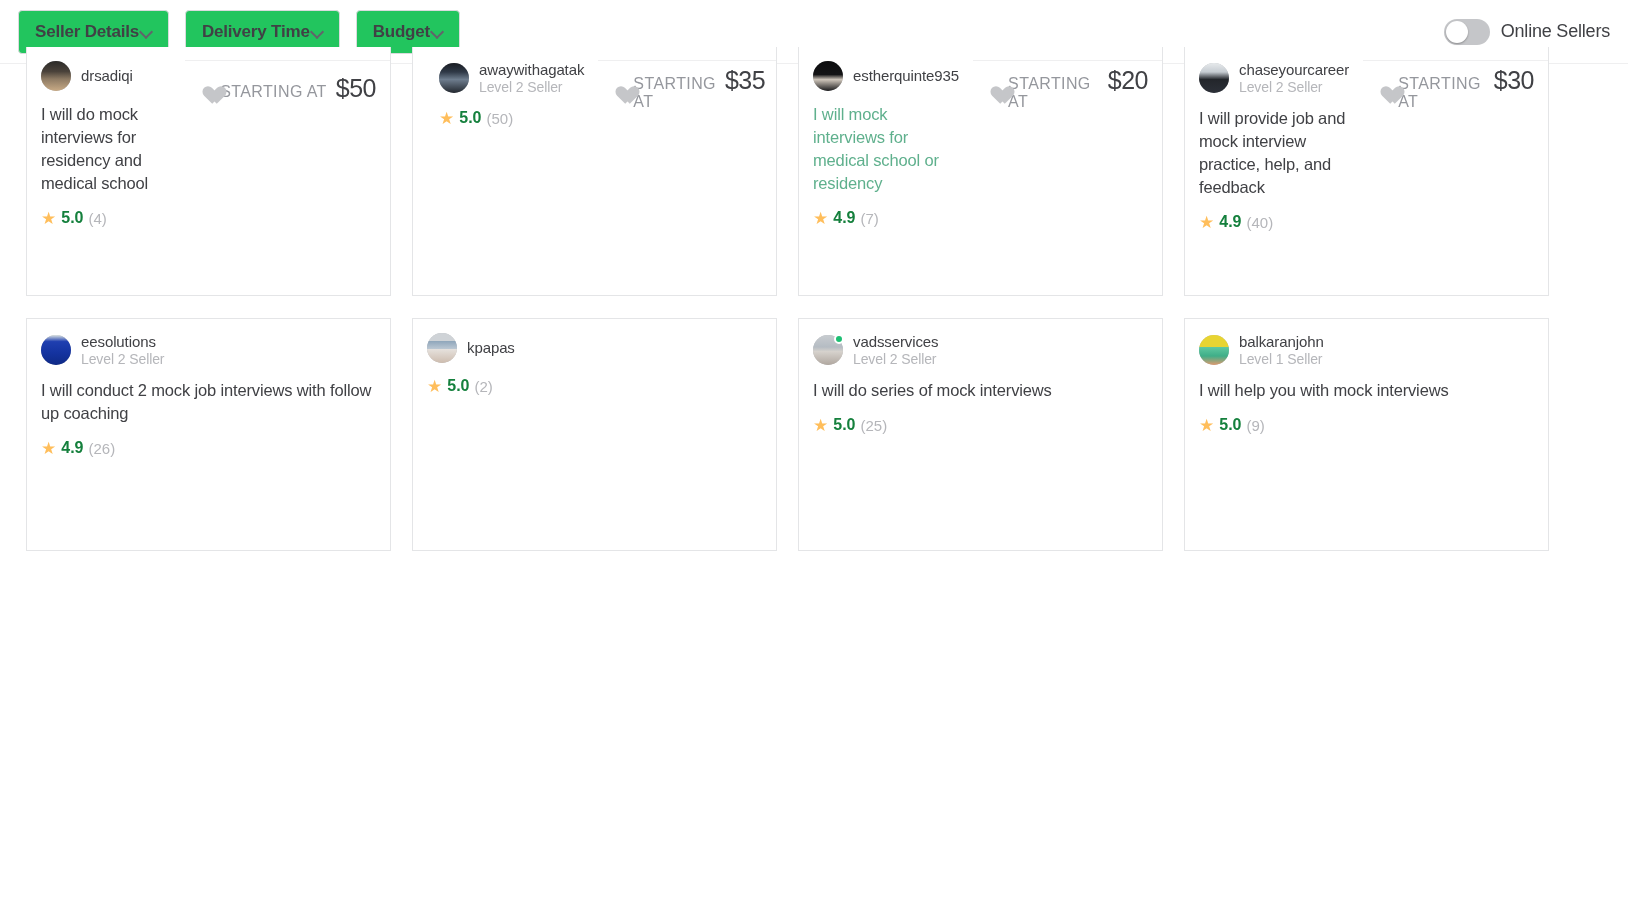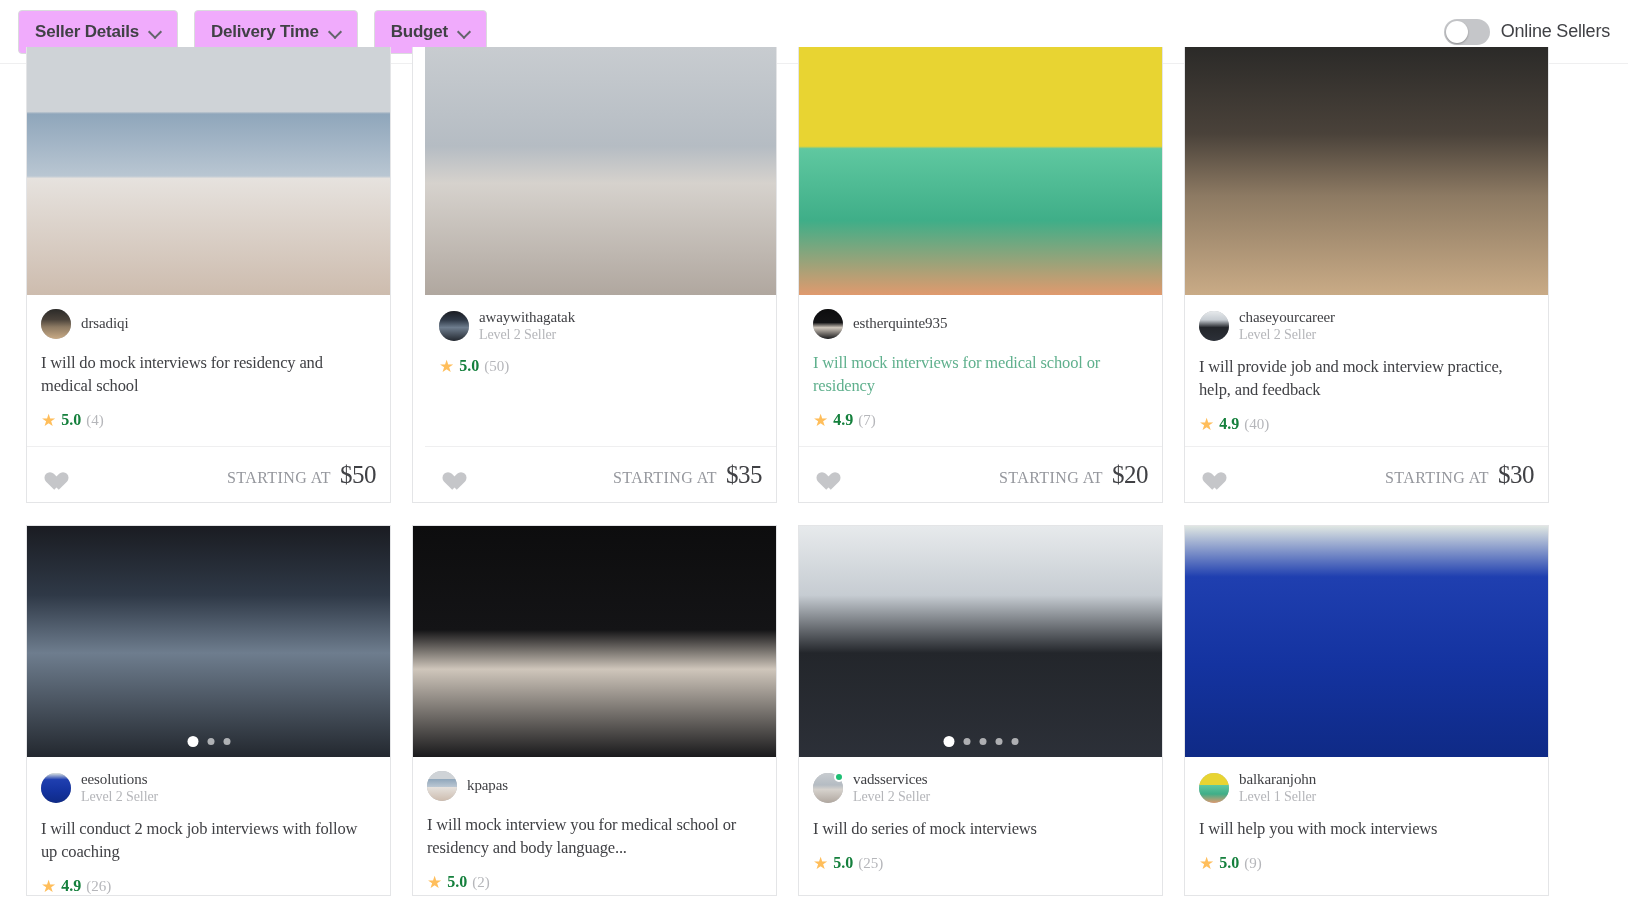--- a/index.html
+++ b/index.html
@@ -16,22 +16,22 @@
     width: 1628px; height: 64px;
     background: #fff;
     border-bottom: 1px solid #efeff0;
     display: flex; align-items: center;
   }
   .filters { display: flex; align-items: center; gap: 16px; padding-left: 18px; }
   .filter-btn {
     height: 44px;
     border: 1px solid #dadbdd;
     border-radius: 4px;
-    background: #f0abfc;
-    display: flex; align-items: center; gap: 11px;
+    background: #22c55e;
+    display: flex; align-items: center; gap: 2px;
     padding: 0 16px;
     cursor: pointer;
   }
   .filter-btn .lbl {
     font-size: 17px; font-weight: bold; color: #404145;
     letter-spacing: -0.2px; white-space: nowrap;
   }
   .chev { width: 11px; height: 11px; position: relative; flex: none; }
   .chev::after {
     content: ""; position: absolute; left: 0; top: 1px;
@@ -60,23 +60,22 @@
   .grid {
     position: absolute; top: 64px; left: 26px;
     width: 1576px;
     display: grid;
     grid-template-columns: repeat(4, 365px);
     gap: 22px 21px;
   }
   .card {
     background: #fff;
     border: 1px solid #e4e5e7;
-    display: flex; flex-direction: column;
+    display: flex; flex-direction: row;
     overflow: hidden;
-    font-family: Liberation Serif, serif;
   }
 
   .card-img {
     height: 231px; position: relative; overflow: hidden;
     background: #d9dadc;
   }
   .ph { position: absolute; inset: 0; }
 
   .dots {
     position: absolute; left: 50%; transform: translateX(-50%);
@@ -315,21 +314,20 @@
       </div>
       <div class="card-body">
         <div class="seller">
           <div class="avatar">
             <div class="face" style="background: linear-gradient(rgb(207, 211, 215) 0%, rgb(207, 211, 215) 26%, rgb(143, 166, 187) 27%, rgb(185, 198, 210) 52%, rgb(230, 226, 222) 53%, rgb(205, 188, 174) 100%);"></div>
           </div>
           <div class="seller-txt">
             <span class="uname">kpapas</span>
           </div>
         </div>
-        <div class="title">I will mock interview you for medical school or residency and body language...</div>
         <div class="rating">
           <span class="star">★</span>
           <span class="score">5.0</span>
           <span class="count">(2)</span>
         </div>
       </div>
     </div>
     <div class="card">
       <div class="card-img">
         <div class="ph" style="background: linear-gradient(rgb(231, 234, 236) 0%, rgb(198, 204, 210) 30%, rgb(35, 38, 43) 55%, rgb(44, 48, 56) 100%);"></div>

